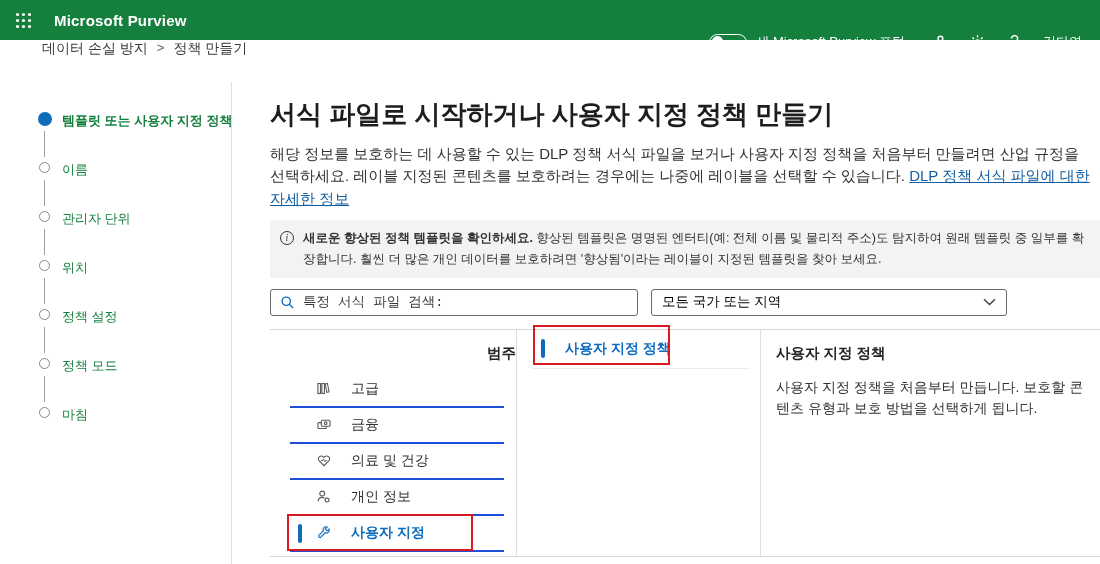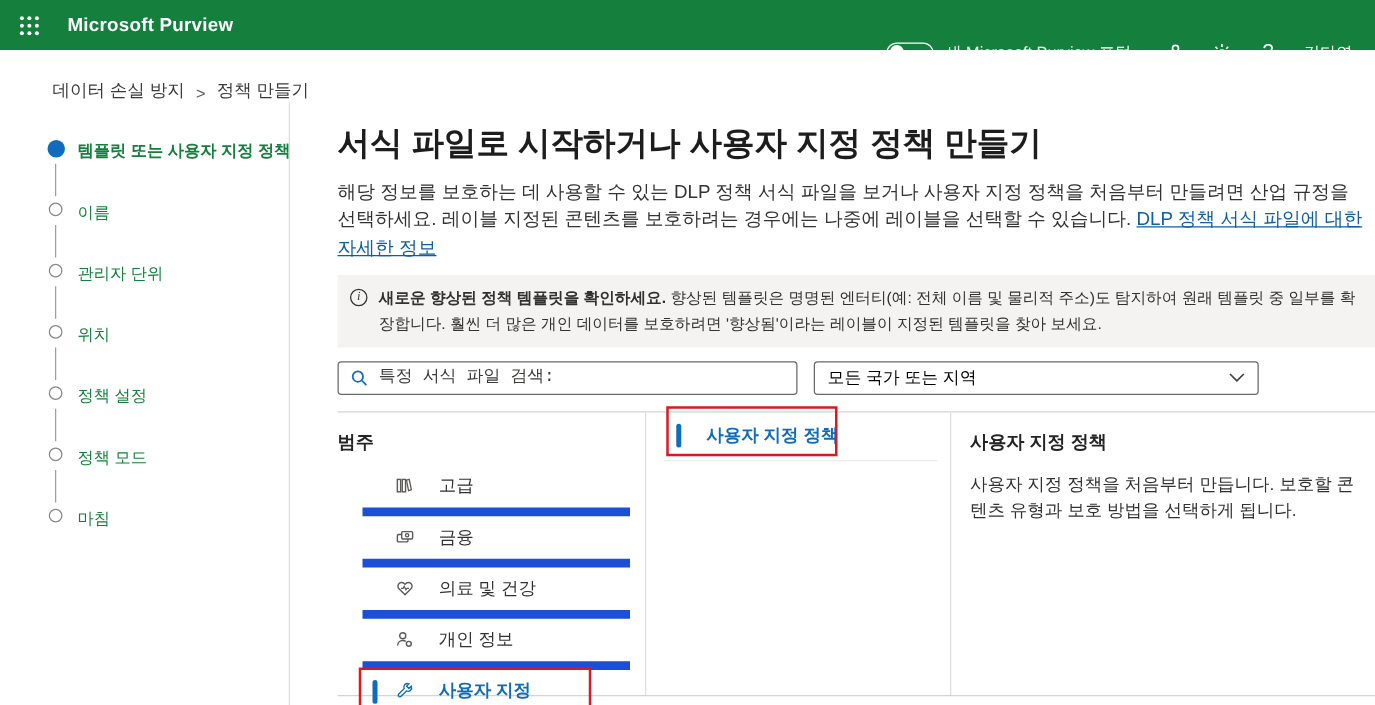--- a/index.html
+++ b/index.html
@@ -16,21 +16,21 @@
   .toggle-group { display:flex; align-items:center; gap:9px; }
   .toggle-pill { width:38px; height:17px; border:1.5px solid #fff; border-radius:9px;
     position:relative; cursor:pointer; }
   .toggle-knob { position:absolute; left:2px; top:1.5px; width:11px; height:11px;
     border-radius:50%; background:#fff; }
   .toggle-label { font-size:13px; color:#fff; }
   .tb-icon { color:#fff; font-size:16px; display:flex; align-items:center; cursor:pointer; }
   .tb-user { font-size:13px; }
 
   
-  .breadcrumb { height:42px; display:flex; align-items:flex-end; gap:9px;
+  .breadcrumb { height:42px; display:flex; align-items:flex-start; gap:9px;
     padding-left:42px; font-size:14px; color:#3b3a39; }
   .crumb { cursor:pointer; }
   .crumb-sep { color:#605e5c; font-size:13px; }
 
   
   .shell { display:flex; height:482px; }
 
   
   .sidebar { width:232px; border-right:1px solid #e0dedc; padding:30px 0 0 38px; flex:none; }
   .step { position:relative; padding-left:24px; height:16px; margin-bottom:33px;
@@ -64,25 +64,25 @@
     display:flex; align-items:center; justify-content:space-between; padding:0 10px;
     font-size:13.5px; color:#000000; cursor:pointer; }
 
   
   .grid { margin-top:13px; display:flex; height:228px;
     border-top:1px solid #d6d4d2; border-bottom:1px solid #d6d4d2; }
   .col-cat { width:247px; border-right:1px solid #e0dedc; }
   .col-reg { width:244px; border-right:1px solid #e0dedc; }
   .col-detail { flex:1; padding:14px 10px 0 15px; }
   .col-header { padding:14px 0 9px 0; font-size:14.5px; font-weight:700; color:#242424; }
-  .col-cat .col-header { margin-left:0; }
+  .col-cat .col-header { margin-left:0;text-align:right; }
   .col-reg .col-header { margin-left:14px; }
 
   .cat-row { position:relative; margin:0 12px 0 20px; padding:8px 0 8px 26px;
-    border-bottom:7px solid #1d4ed8; display:flex; align-items:center; gap:17px;
+    border-bottom:2px solid #1d4ed8; display:flex; align-items:center; gap:17px;
     font-size:14px; color:#323130; cursor:pointer; }
   .cat-icon { width:18px; height:16px; display:flex; align-items:center; color:#5b5a58; flex:none; }
   .cat-row.selected { color:#0f6cbd; font-weight:700; }
   .cat-row.selected .cat-icon { color:#0f6cbd; }
   .sel-bar { position:absolute; left:8px; top:8px; width:3.5px; height:19px;
     border-radius:2px; background:#0f6cbd; }
   .red-box { position:absolute; border:2.5px solid #da1a20; pointer-events:none; }
   .cat-red { left:-3px; top:-2px; width:186px; height:37px; }
 
   .reg-row { position:relative; margin:0 10px 0 14px; padding:10px 0 10px 34px;

